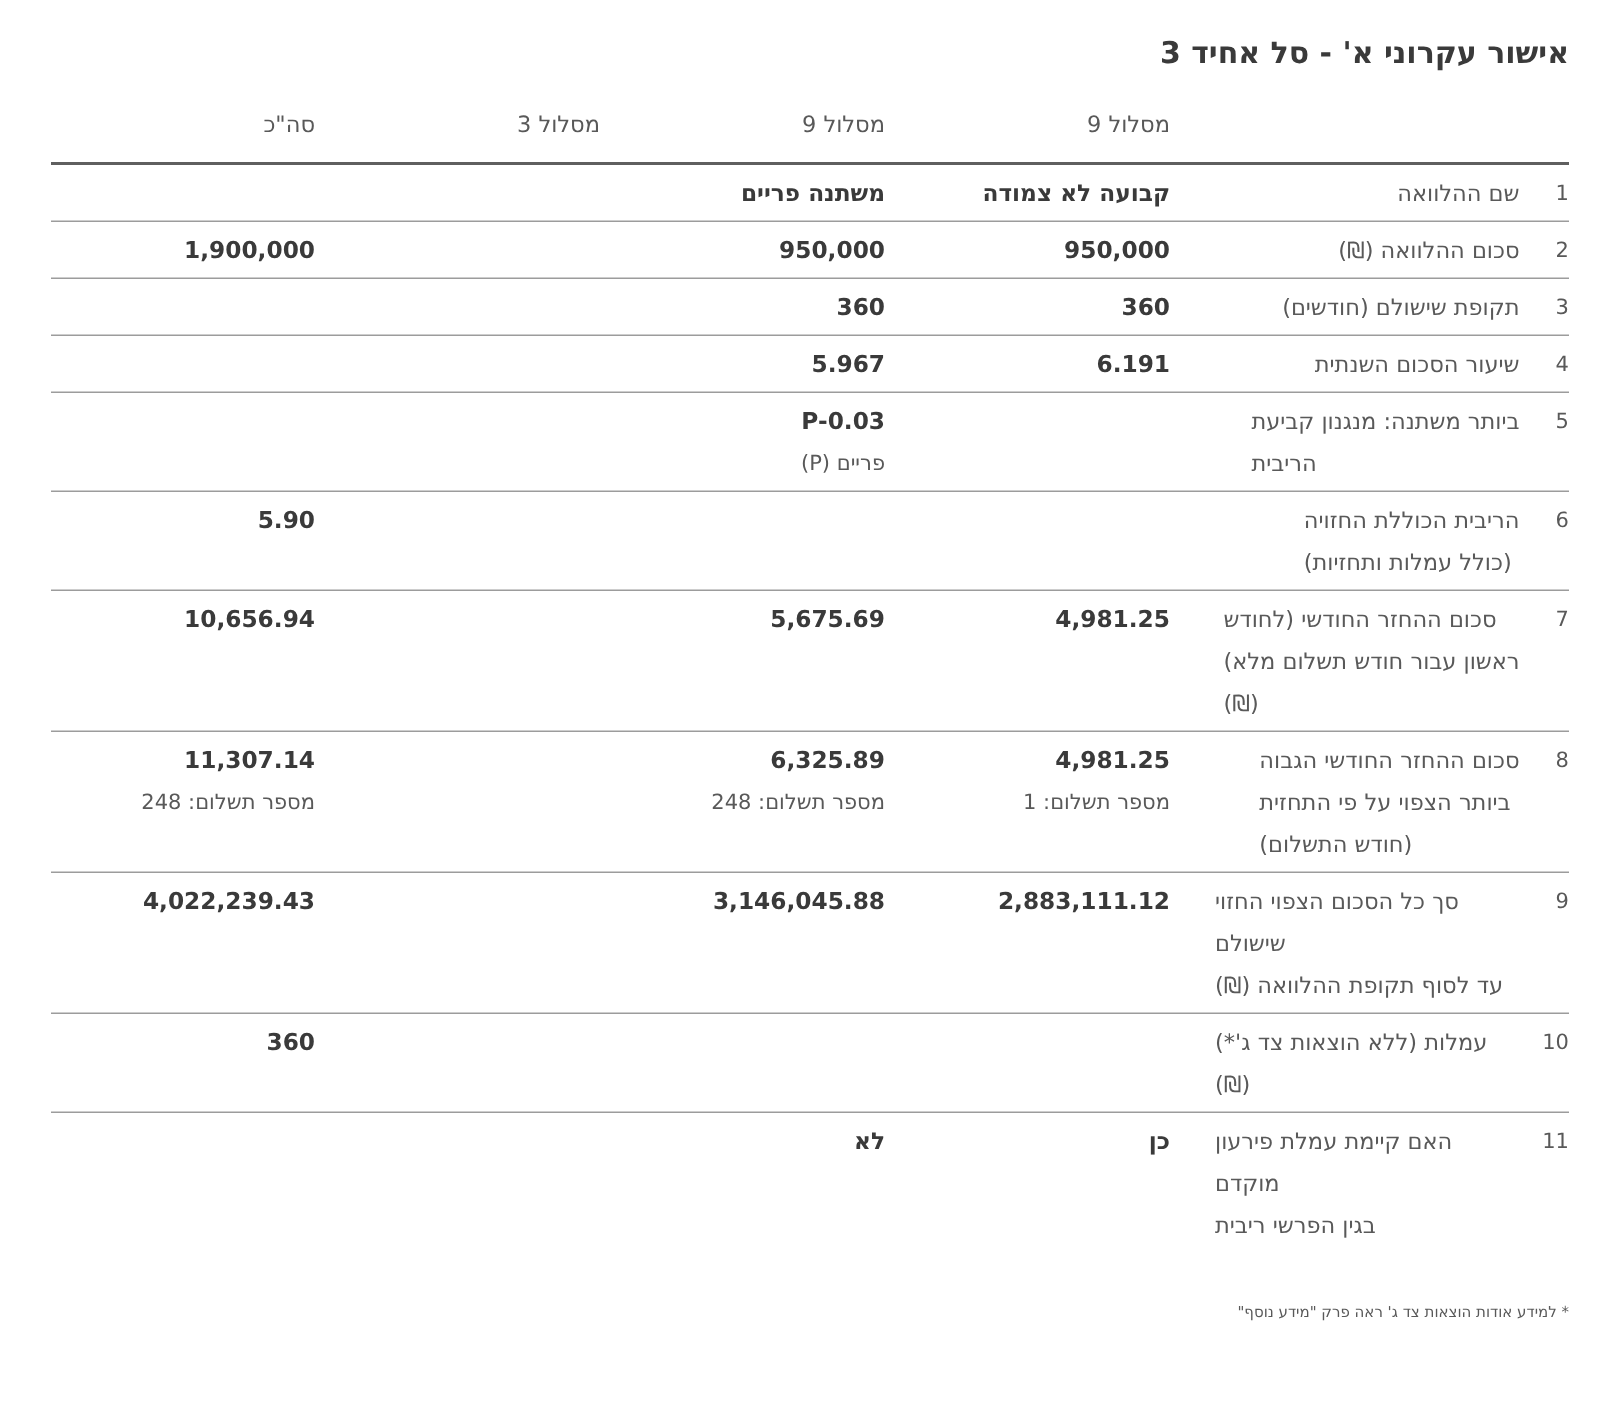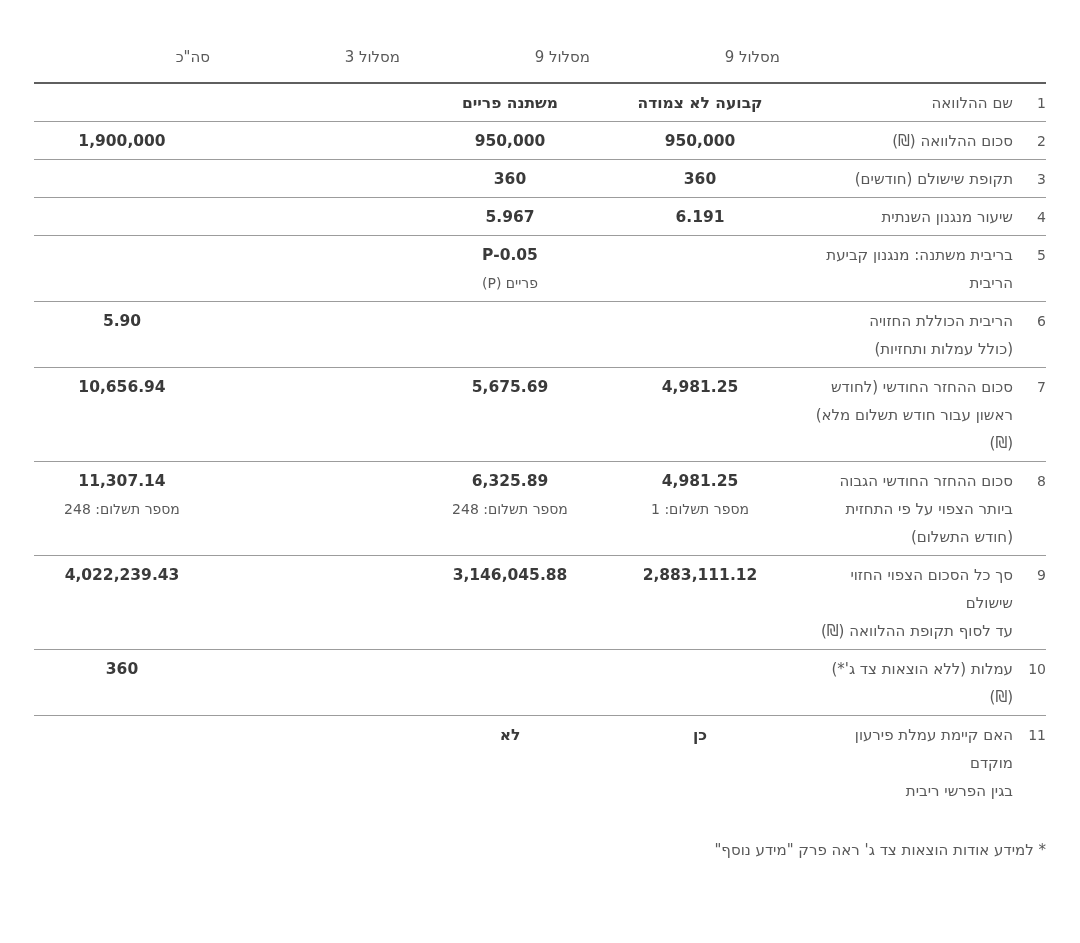--- a/index.html
+++ b/index.html
@@ -22,42 +22,43 @@
   th{
     font-weight:400;color:#595959;font-size:15px;text-align:right;
     padding:26px 30px 16px 0;border-bottom:2px solid #5f5f5f;vertical-align:bottom;
   }
   th.h-label{padding-right:0;}
   td{
     border-bottom:1px solid #9c9c9c;vertical-align:top;
     padding:5px 0 4px 0;
   }
   tbody tr:last-child td{border-bottom:none;}
-  td.val-cell{text-align:center;padding-right:30px;}
+  td.val-cell{text-align:right;padding-right:30px;}
   .val{font-weight:700;color:#3a3a3a;font-size:15.5px;line-height:28px;}
   .sub{font-weight:400;color:#595959;font-size:14px;line-height:28px;}
   .val:empty,.sub:empty{display:none;}
   .lab-wrap{display:flex;align-items:flex-start;gap:9px;}
   .num{
     flex:0 0 24px;width:24px;text-align:right;padding-left:0;
     font-size:14px;color:#595959;line-height:28px;
   }
   .lbl{
     font-size:15px;color:#595959;line-height:28px;
-    white-space:pre-line;text-align:right;
+    white-space:pre-line;text-align:left;
   }
   .footnote{
-    margin-top:30px;text-align:right;font-size:15px;color:#595959;line-height:22px;
+    margin-top:30px;text-align:right;font-size:10px;color:#595959;line-height:22px;
   }
 </style>
 </head>
 <body>
 
 <div class="page">
 
+  <h1 class="doc-title">אישור עקרוני א' - סל אחיד 3</h1>
 
   <table class="loan-table">
     <colgroup>
       <col class="c-label">
         <col class="c-track">
         <col class="c-track">
         <col class="c-track">
         <col class="c-total">
     </colgroup>
     <thead>
@@ -121,44 +122,44 @@
           <div class="val">360</div>
         </td>
         <td class="val-cell"></td>
         <td class="val-cell"></td>
       </tr>
 
       <tr>
         <td class="label-cell">
           <div class="lab-wrap">
             <span class="num">4</span>
-            <span class="lbl">שיעור מנגנון השנתית</span>
+            <span class="lbl">שיעור הסכום השנתית</span>
           </div>
         </td>
         <td class="val-cell">
           <div class="val">6.191</div>
         </td>
         <td class="val-cell">
           <div class="val">5.967</div>
         </td>
         <td class="val-cell"></td>
         <td class="val-cell"></td>
       </tr>
 
       <tr>
         <td class="label-cell">
           <div class="lab-wrap">
             <span class="num">5</span>
-            <span class="lbl">בריבית משתנה: מנגנון קביעת
+            <span class="lbl">ביותר משתנה: מנגנון קביעת
 הריבית</span>
           </div>
         </td>
         <td class="val-cell"></td>
         <td class="val-cell">
-          <div class="val">P-0.05</div>
+          <div class="val">P-0.03</div>
           <div class="sub">פריים (P)</div>
         </td>
         <td class="val-cell"></td>
         <td class="val-cell"></td>
       </tr>
 
       <tr>
         <td class="label-cell">
           <div class="lab-wrap">
             <span class="num">6</span>

